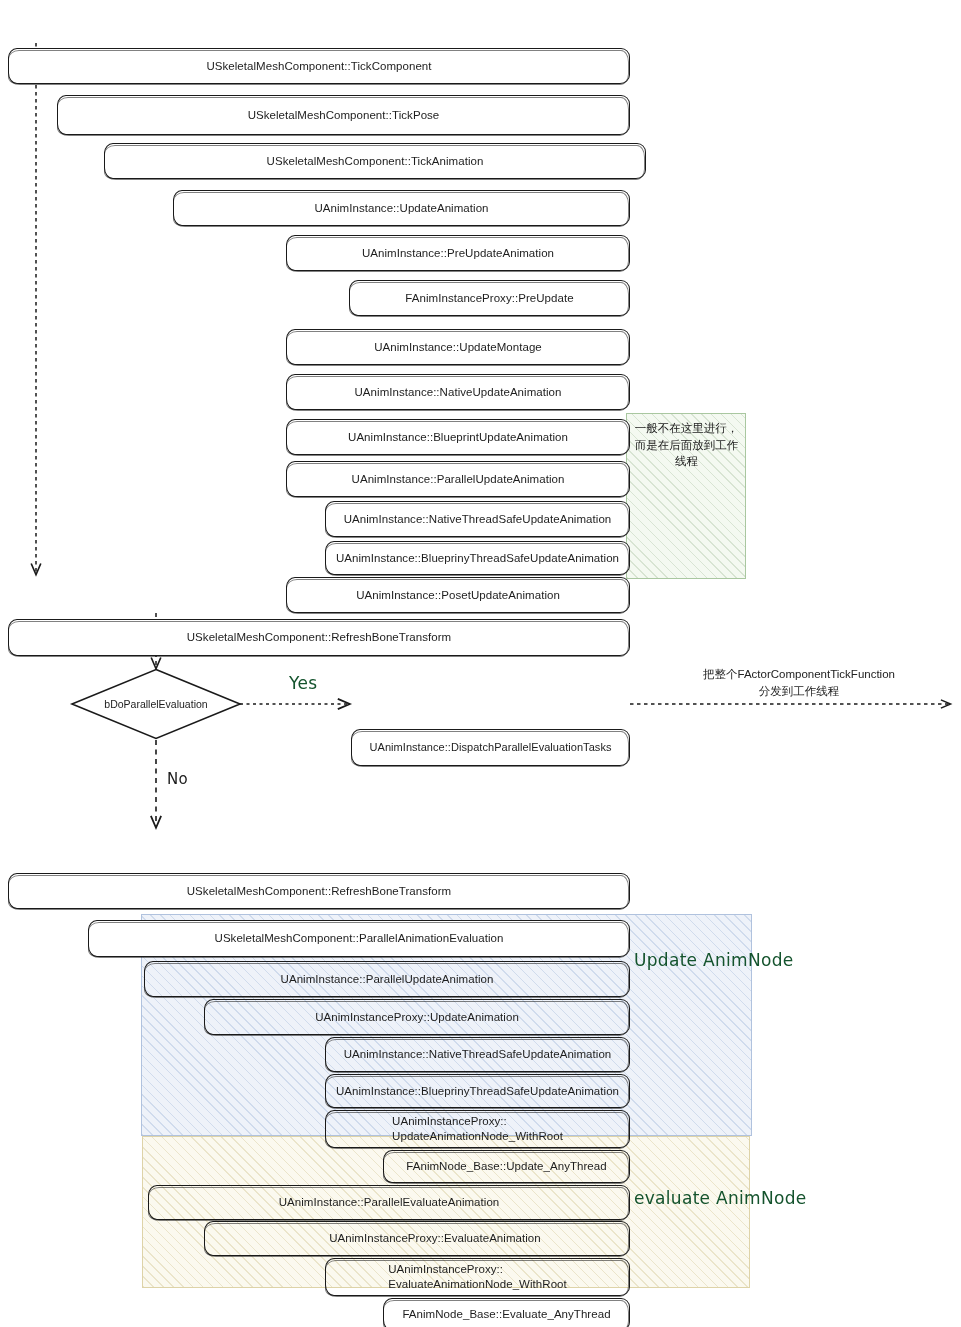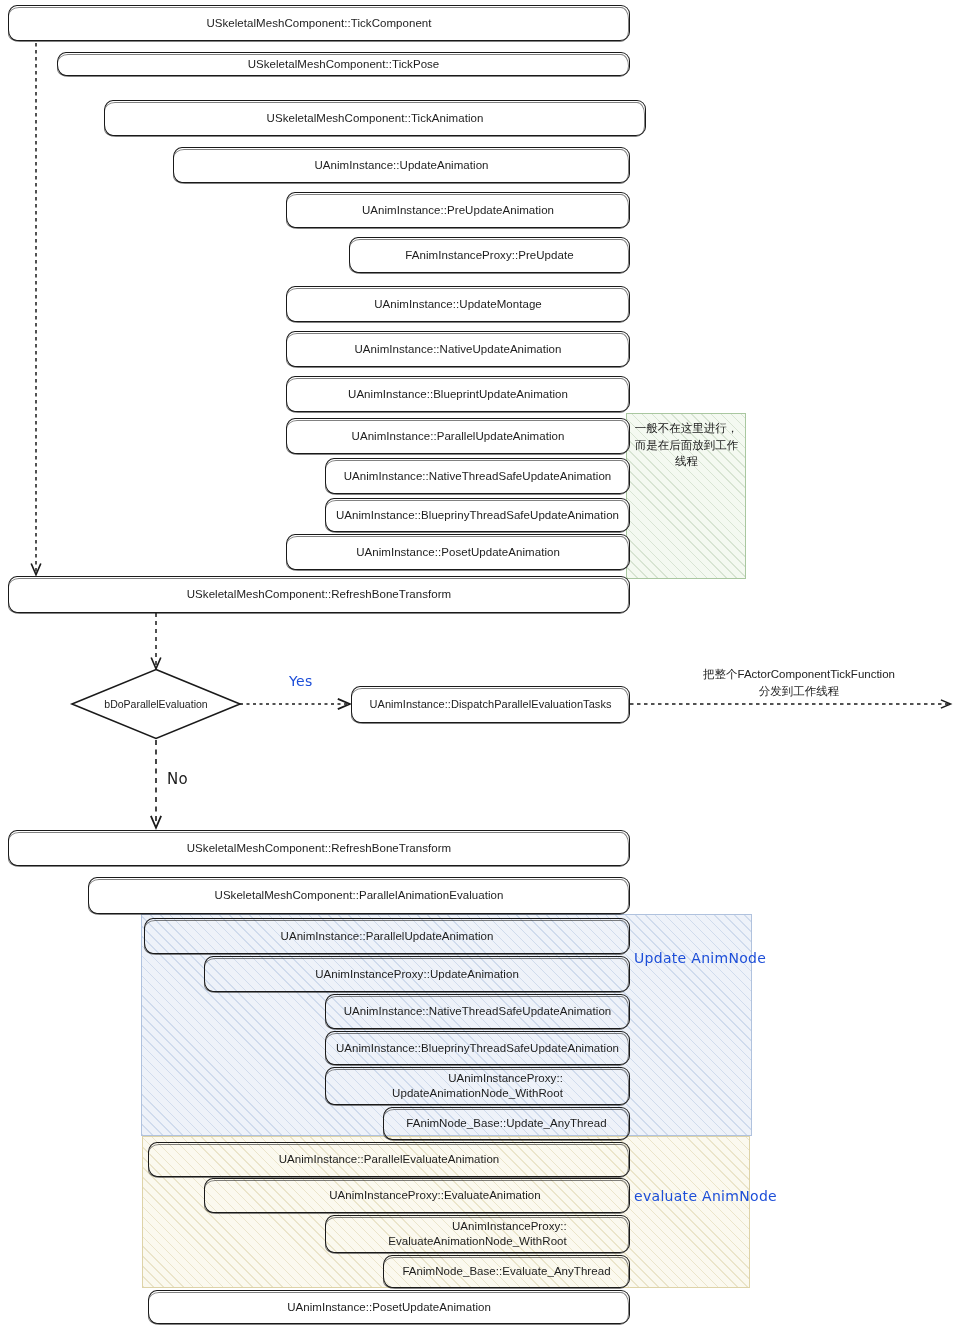--- a/index.html
+++ b/index.html
@@ -19,26 +19,27 @@
   
   .node {
     position: absolute;
     box-sizing: border-box;
     background: #ffffff;
     border: 1.3px solid #1a1a1a;
     border-radius: 9px 9px 10px 9px / 10px 9px 9px 11px;
     display: flex;
     align-items: center;
     justify-content: center;
-    text-align: right;
+    text-align: left;
     font-size: 11.5px;
     color: #1d1d1d;
     line-height: 1.25;
     letter-spacing: 0.05px;
     z-index: 4;
+    margin-top: 43px;
   }
   
   .node::before {
     content: "";
     position: absolute;
     left: -1.5px; top: 0.5px; right: 0.5px; bottom: -1.5px;
     border: 1px solid rgba(25,25,25,0.55);
     border-radius: 11px 8px 9px 12px / 9px 12px 11px 8px;
     pointer-events: none;
   }
@@ -87,22 +88,22 @@
   .note {
     position: absolute;
     font-size: 11.5px;
     color: #222;
     text-align: center;
     line-height: 1.45;
     z-index: 6;
   }
   .hand {
     font-family: "DejaVu Sans", sans-serif;
-    font-size: 14px;
-    color: #1d4ed8;
+    font-size: 17px;
+    color: #14532d;
     letter-spacing: 0.3px;
   }
   .hand-lg {
     font-family: "DejaVu Sans", sans-serif;
     font-size: 15px;
     color: #1b1b1b;
     letter-spacing: 0.4px;
   }
 
   
@@ -163,21 +164,21 @@
 
     <path d="M630,704 L950,704" stroke="#1a1a1a" stroke-width="1.3" stroke-dasharray="3.5 3.5" marker-end="url(#arrowOpen)"></path>
 
     <path d="M156,740 L156,827" stroke="#1a1a1a" stroke-width="1.6" stroke-dasharray="5 4.5" marker-end="url(#arrowOpen)"></path>
   </svg>
 
   <div class="node" style="left:8px; top:5px; width:622px; height:36px;">
     <span>USkeletalMeshComponent::TickComponent</span>
   </div>
 
-  <div class="node" style="left:57px; top:52px; width:573px; height:24px;">
+  <div class="node" style="left:57px; top:52px; width:573px; height:40px;">
     <span>USkeletalMeshComponent::TickPose</span>
   </div>
 
   <div class="node" style="left:104px; top:100px; width:542px; height:36px;">
     <span>USkeletalMeshComponent::TickAnimation</span>
   </div>
 
   <div class="node" style="left:173px; top:147px; width:457px; height:36px;">
     <span>UAnimInstance::UpdateAnimation</span>
   </div>

